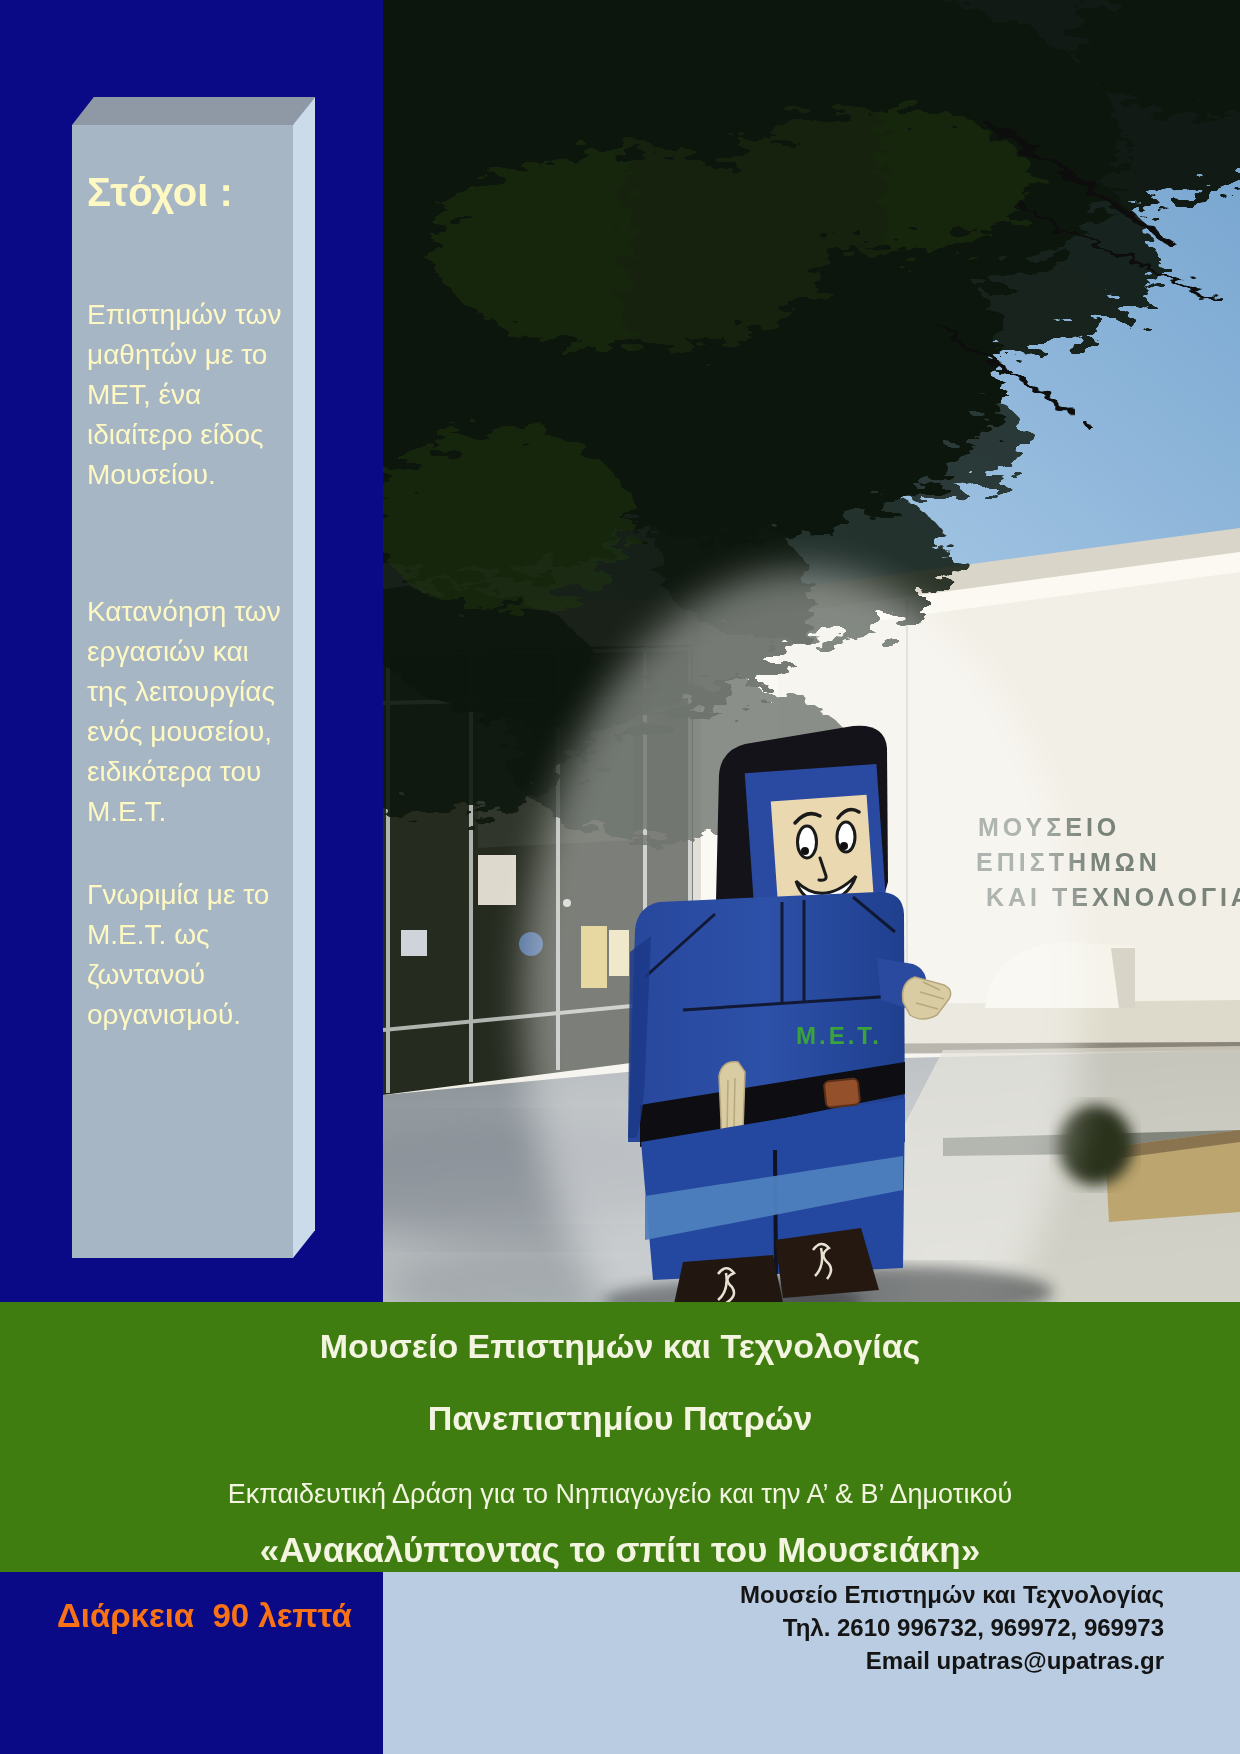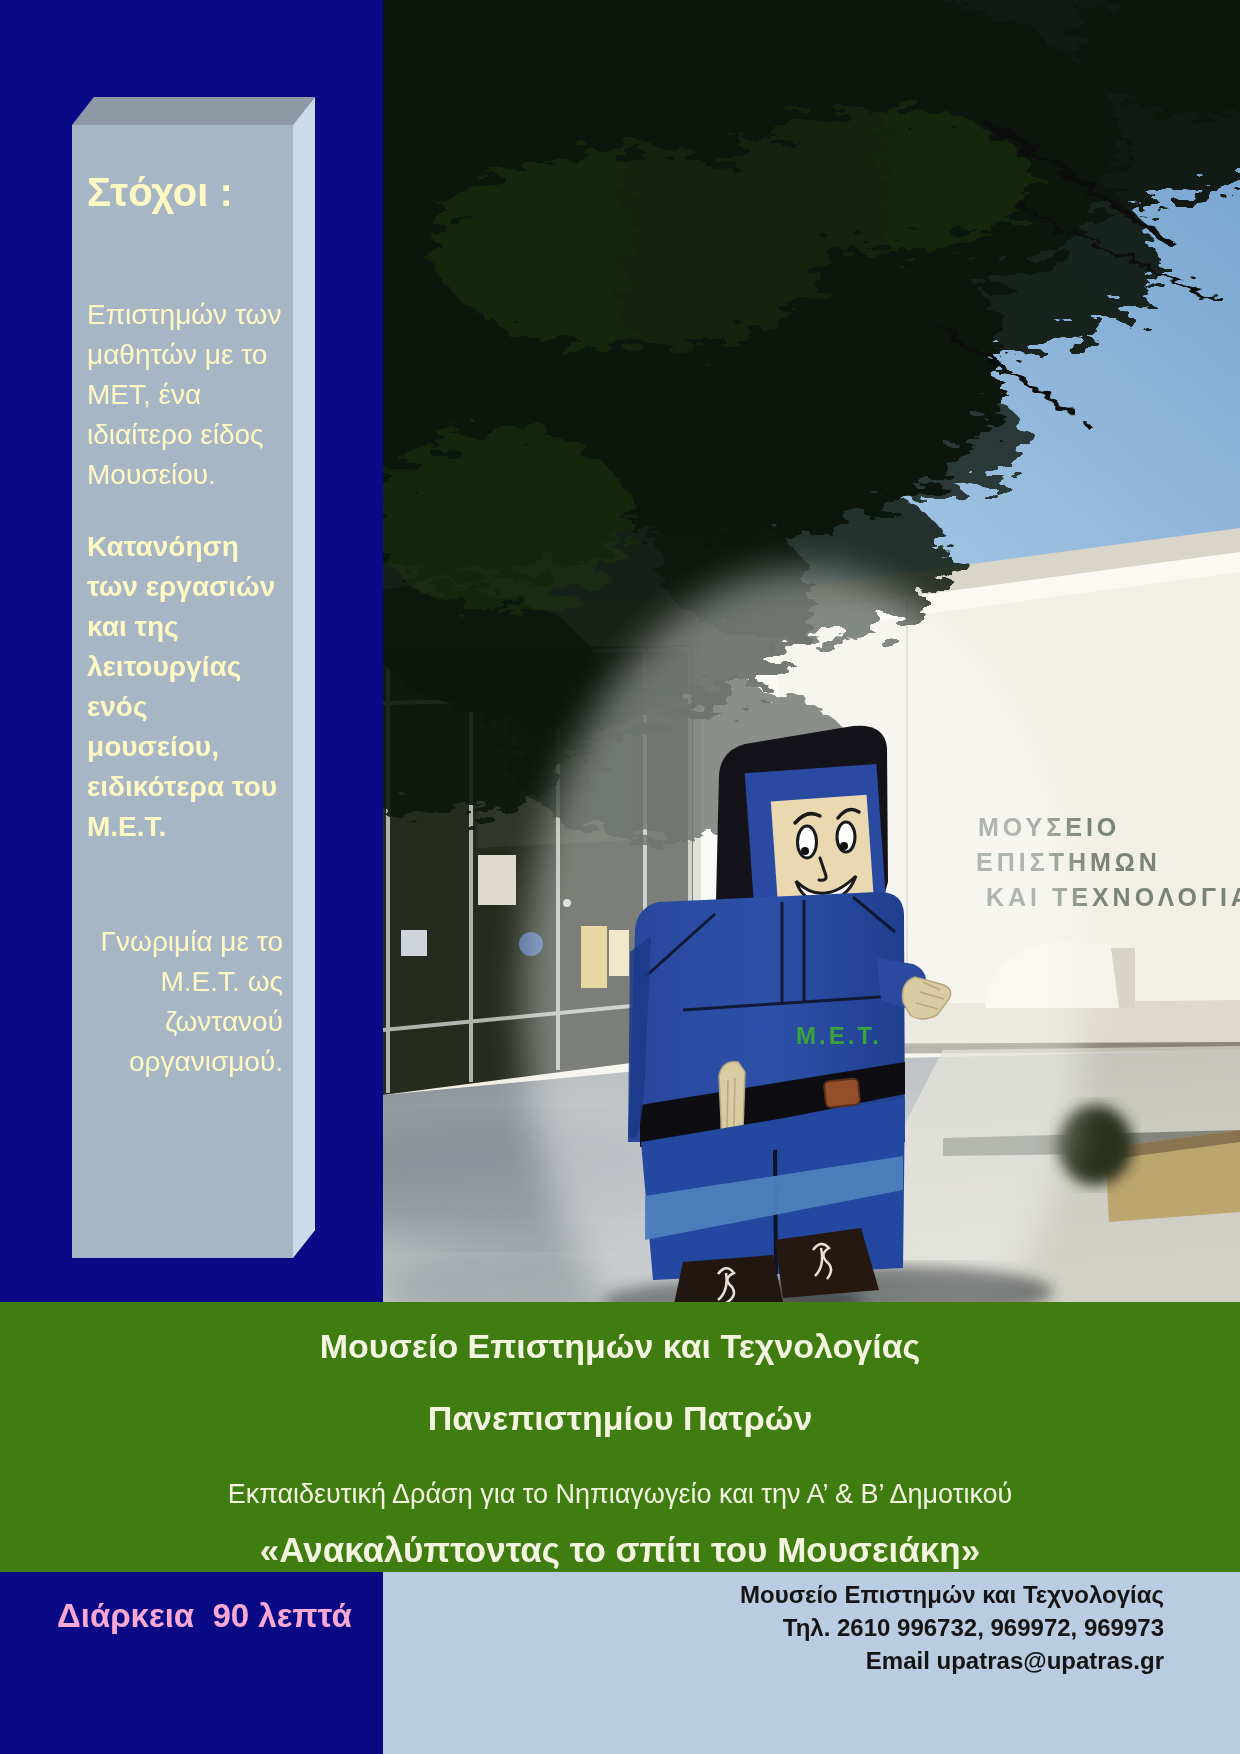--- a/index.html
+++ b/index.html
@@ -22,37 +22,37 @@
     position:absolute;left:293px;top:97px;width:22px;height:1161px;
     background:#cbdbe9;
     clip-path:polygon(100% 0,100% 97.6%,0 100%,0 2.4%);
   }
   .panel-text{
     position:absolute;left:87px;top:168px;width:198px;color:#fef9c3;
   }
   .panel-heading{font-size:40px;font-weight:bold;line-height:48px;margin:0;}
   .goal{font-size:28px;font-weight:400;line-height:40px;margin:0;width:196px;}
   .goal.g1{margin-top:79px;}
-  .goal.g2{margin-top:32px;font-weight:bold;}
-  .goal.g3{margin-top:75px;text-align:right;}
+  .goal.g2{margin-top:97px;}
+  .goal.g3{margin-top:43px;}
   
   .photo{position:absolute;left:383px;top:0;width:921px;height:1302px;}
   
   .banner{
     position:absolute;left:0;top:1302px;width:1240px;height:270px;
     background:#3f7d11;display:flex;flex-direction:column;align-items:center;
     color:#f3f5e1;
   }
   .gb1{margin-top:24px;font-size:34px;font-weight:bold;line-height:40px;}
   .gb2{margin-top:32px;font-size:34px;font-weight:bold;line-height:40px;}
   .gb3{margin-top:40px;font-size:27px;font-weight:400;line-height:32px;}
   .gb4{margin-top:20px;font-size:35px;font-weight:bold;line-height:40px;}
   
   .duration{
-    position:absolute;left:57px;top:1597px;color:#f9a8d4;
+    position:absolute;left:57px;top:1597px;color:#f97316;
     font-size:33px;font-weight:bold;white-space:pre;
   }
   .contact{
     position:absolute;left:383px;top:1572px;width:857px;height:182px;
     background:#b9cce2;box-sizing:border-box;
     padding:6px 76px 0 0;text-align:right;color:#141414;
   }
   .contact p{margin:0;font-size:24px;font-weight:bold;line-height:33px;}
 </style>
 </head>

